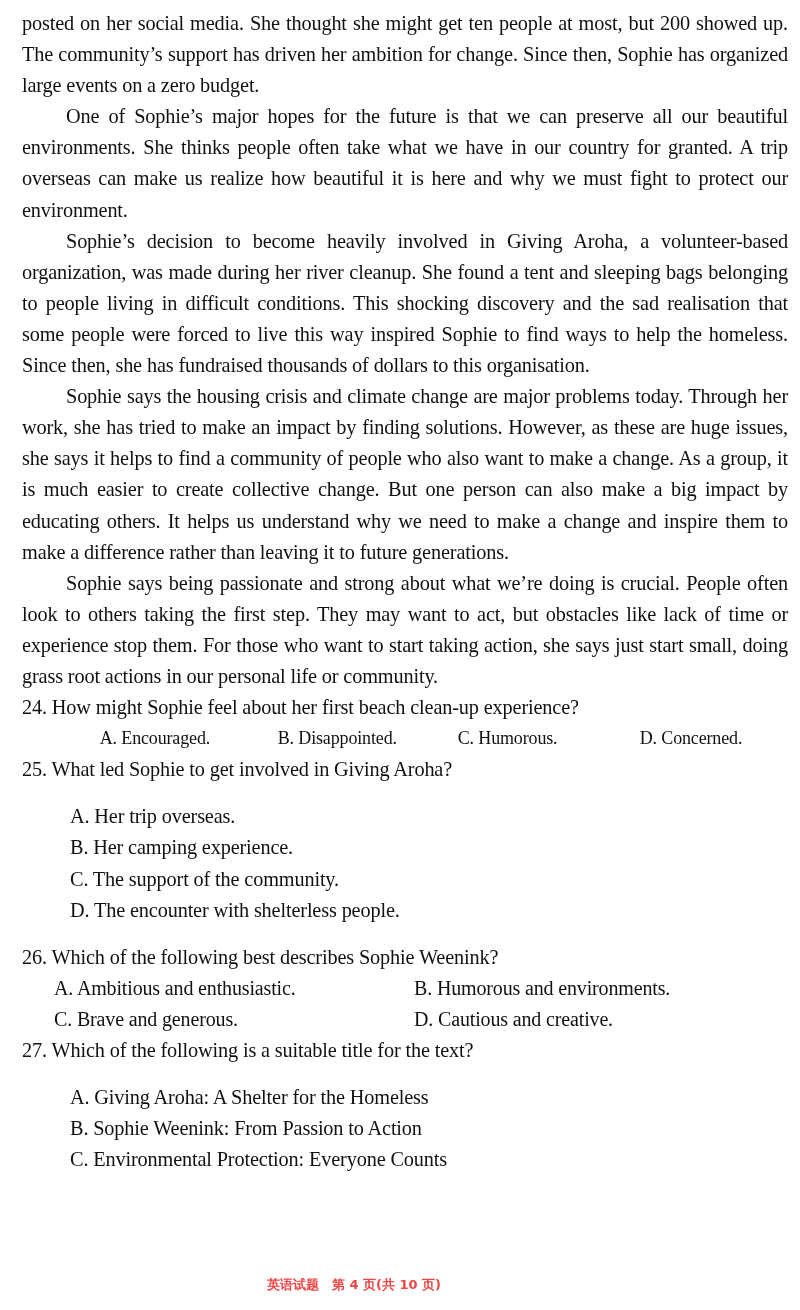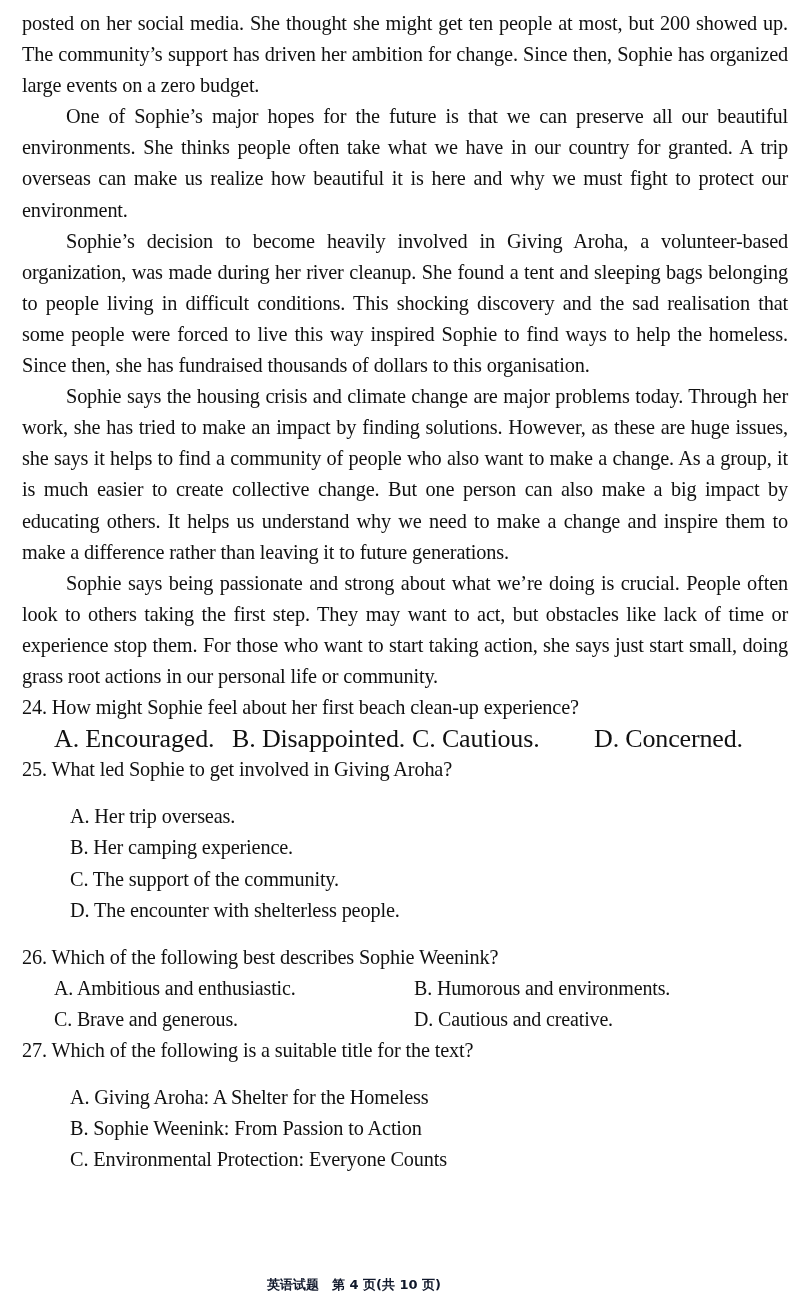--- a/index.html
+++ b/index.html
@@ -11,49 +11,49 @@
   .page { position: absolute; left: 22px; top: 8px; width: 766px; }
   .para {
     font-size: 20.3px; line-height: 31.1px; margin: 0;
     text-align: justify; text-align-last: left;
     letter-spacing: -0.15px;
   }
   .indent { text-indent: 44px; }
   .question { font-size: 20.3px; line-height: 31.1px; margin: 0; letter-spacing: -0.15px; }
   .options { margin: 16px; padding: 0; list-style: none; }
   .opt { font-size: 20.3px; line-height: 31.1px; padding-left: 32px; letter-spacing: -0.15px; }
-  .row4 { display: flex; padding-left: 32px; font-size: 26px; line-height: 31.1px; letter-spacing: -0.15px; }
+  .row4 { display: flex; padding-left: 32px; font-size: 18px; line-height: 31.1px; letter-spacing: -0.15px; justify-content: center; }
   .row4 span:nth-child(1) { width: 178px; }
   .row4 span:nth-child(2) { width: 180px; }
   .row4 span:nth-child(3) { width: 182px; }
   .row2 { display: flex; padding-left: 32px; font-size: 20px; line-height: 31.1px; letter-spacing: -0.15px; }
   .row2 span:nth-child(1) { width: 360px; }
   .footer {
     position: absolute; left: 0; width: 708px; top: 1276px; text-align: center;
-    font-family: "DejaVu Sans", sans-serif; font-weight: bold; font-size: 13px; color: #0f172a;
+    font-family: "DejaVu Sans", sans-serif; font-weight: bold; font-size: 13px; color: #ef4444;
   }
 </style>
 </head>
 <body>
 
 <div class="page">
   <div>
     <p class="para">posted on her social media. She thought she might get ten people at most, but 200 showed up. The community’s support has driven her ambition for change. Since then, Sophie has organized large events on a zero budget.</p>
     <p class="para indent">One of Sophie’s major hopes for the future is that we can preserve all our beautiful environments. She thinks people often take what we have in our country for granted. A trip overseas can make us realize how beautiful it is here and why we must fight to protect our environment.</p>
     <p class="para indent">Sophie’s decision to become heavily involved in Giving Aroha, a volunteer-based organization, was made during her river cleanup. She found a tent and sleeping bags belonging to people living in difficult conditions. This shocking discovery and the sad realisation that some people were forced to live this way inspired Sophie to find ways to help the homeless. Since then, she has fundraised thousands of dollars to this organisation.</p>
     <p class="para indent">Sophie says the housing crisis and climate change are major problems today. Through her work, she has tried to make an impact by finding solutions. However, as these are huge issues, she says it helps to find a community of people who also want to make a change. As a group, it is much easier to create collective change. But one person can also make a big impact by educating others. It helps us understand why we need to make a change and inspire them to make a difference rather than leaving it to future generations.</p>
     <p class="para indent">Sophie says being passionate and strong about what we’re doing is crucial. People often look to others taking the first step. They may want to act, but obstacles like lack of time or experience stop them. For those who want to start taking action, she says just start small, doing grass root actions in our personal life or community.</p>
   </div>
 
   <div>
     <p class="question"><span>24.</span> <span>How might Sophie feel about her first beach clean-up experience?</span></p>
     <div class="row4">
       <span>A. Encouraged.</span>
       <span>B. Disappointed.</span>
-      <span>C. Cautious.</span>
+      <span>C. Humorous.</span>
       <span>D. Concerned.</span>
     </div>
   </div>
 
   <div>
     <p class="question"><span>25.</span> <span>What led Sophie to get involved in Giving Aroha?</span></p>
     <div class="options">
       <div class="opt">A. Her trip overseas.</div>
       <div class="opt">B. Her camping experience.</div>
       <div class="opt">C. The support of the community.</div>

